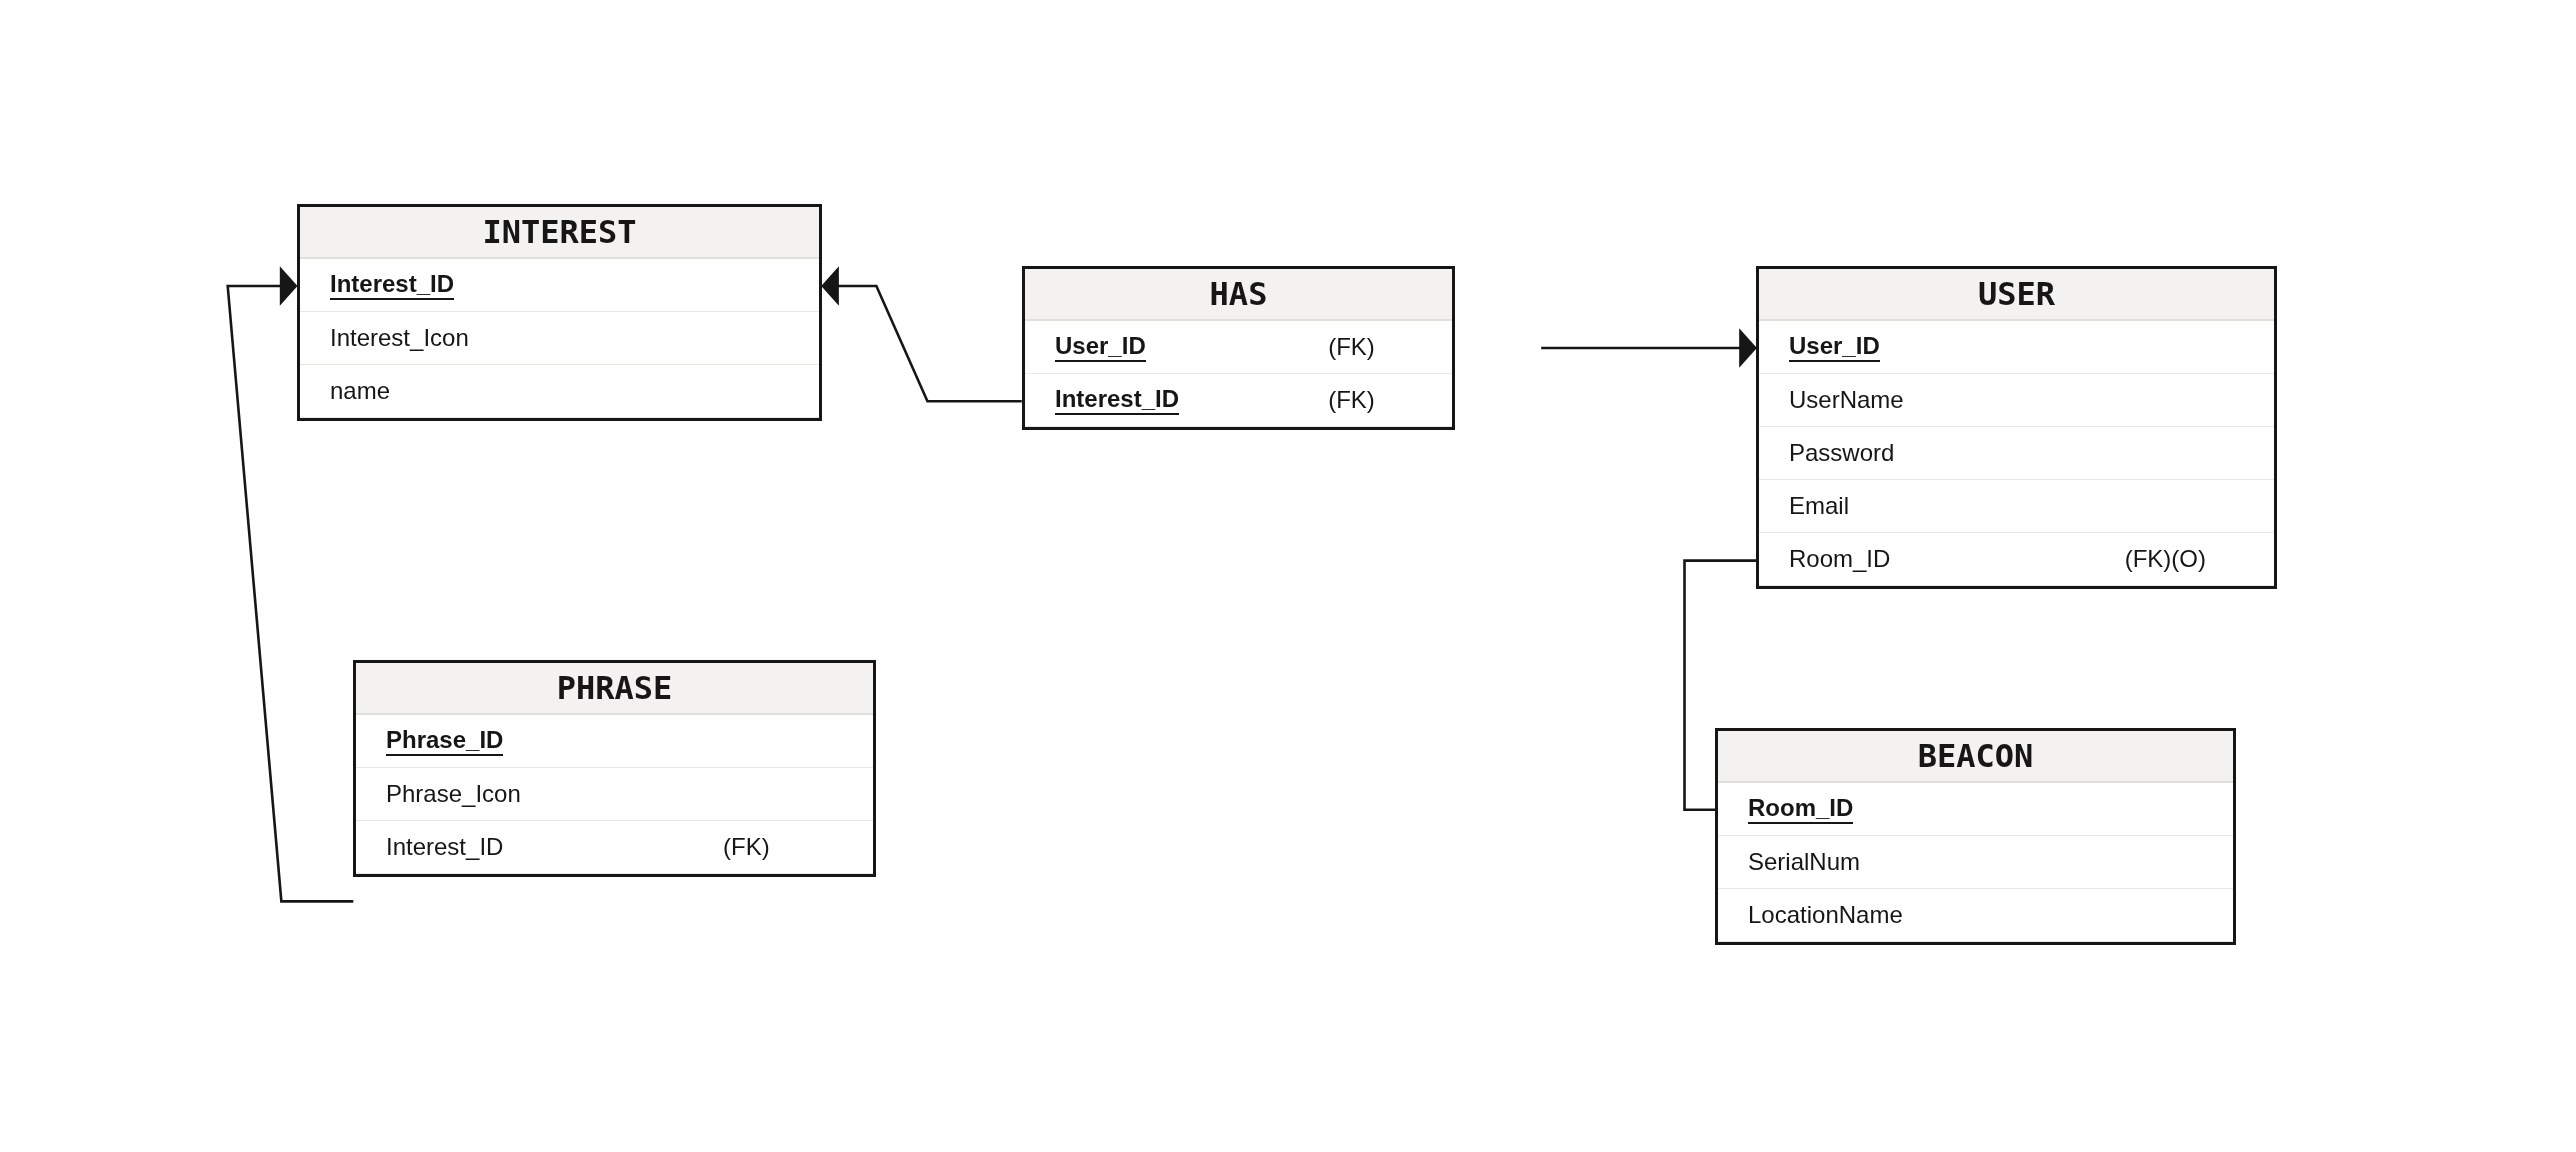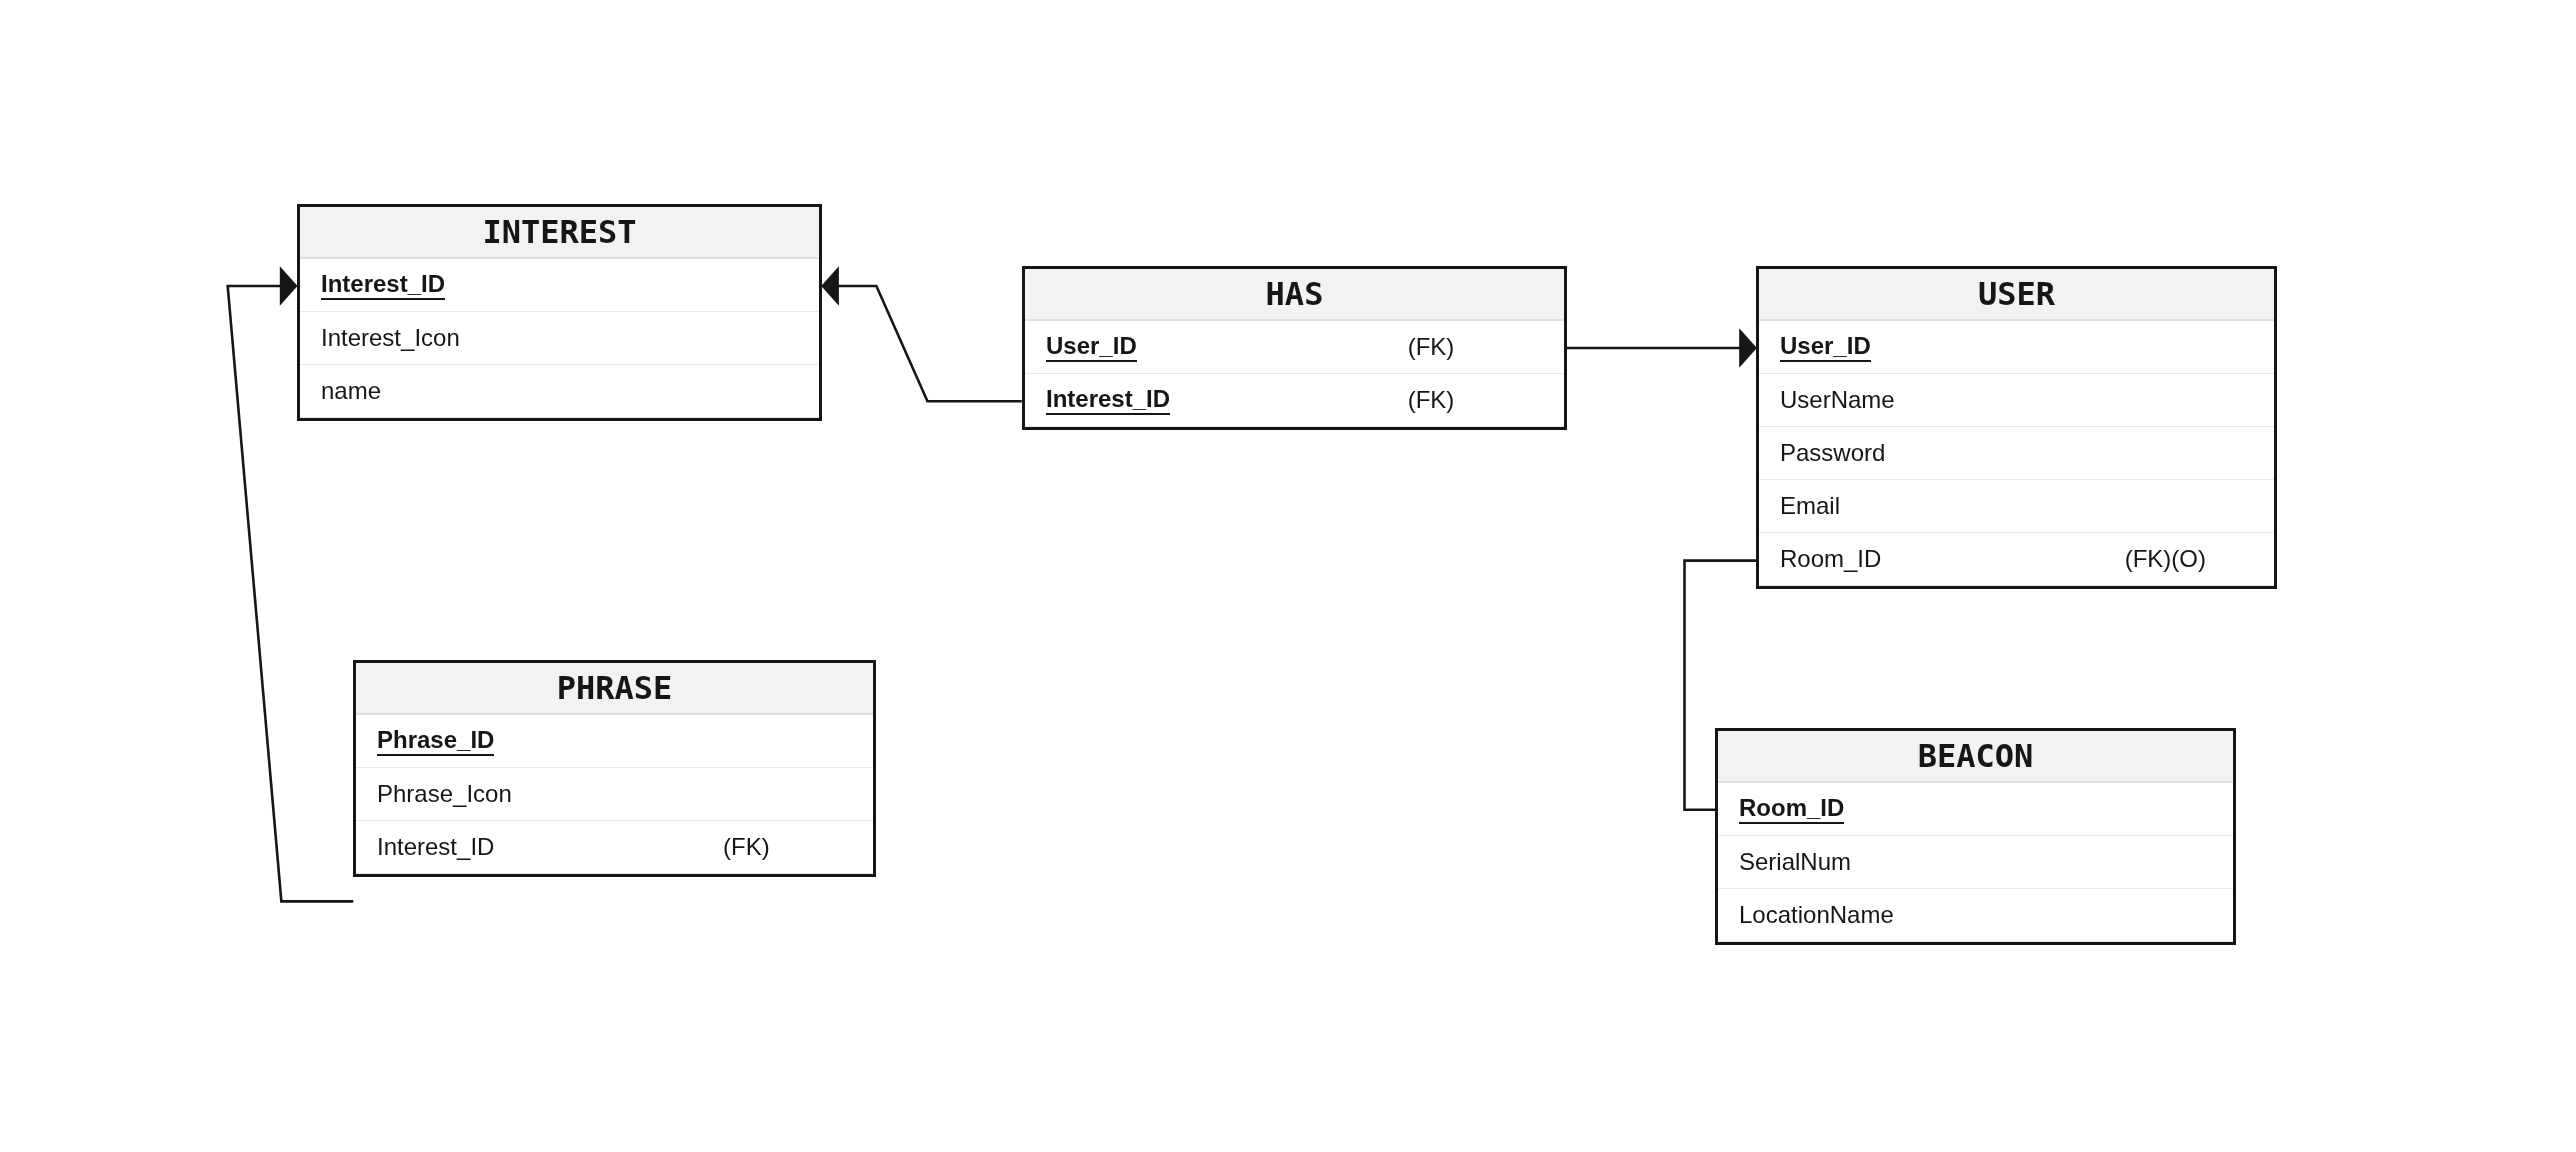--- a/index.html
+++ b/index.html
@@ -21,42 +21,42 @@
     display:flex; align-items:center; justify-content:center;
     font-family:"DejaVu Sans Mono", monospace;
     font-weight:bold; font-size:32px; color:#161616;
   }
 
   .trow {
     height:53px;
     border-bottom:1.6px solid #eae8e4;
     display:flex; align-items:center;
     position:relative;
-    padding-left:21px;
+    padding-left:30px;
     font-family:"Liberation Sans", sans-serif;
     font-size:24px; color:#161616;
     background:#ffffff;
   }
 
   .trow.pk .attr {
     font-weight:bold;
     border-bottom:2.6px solid #161616;
     padding-bottom:0.5px;
   }
 
   .anno {
     position:absolute;
     left:71%;
     font-weight:normal;
     white-space:nowrap;
   }
 
   
   #t-interest { left:297px;  top:204px;  width:525px; }
-  #t-has      { left:1022px; top:266px;  width:545px;  }
+  #t-has      { left:1022px; top:266px;  width:433px;  }
   #t-user     { left:1756px; top:266px;  width:521px;  }
   #t-phrase   { left:353px;  top:660px; width:523px; }
   #t-beacon   { left:1715px; top:728px; width:521px;  }
 </style>
 </head>
 <body>
 
 <div class="canvas">
 
   <svg class="wires" viewBox="0 0 4944 2211" xmlns="http://www.w3.org/2000/svg">

